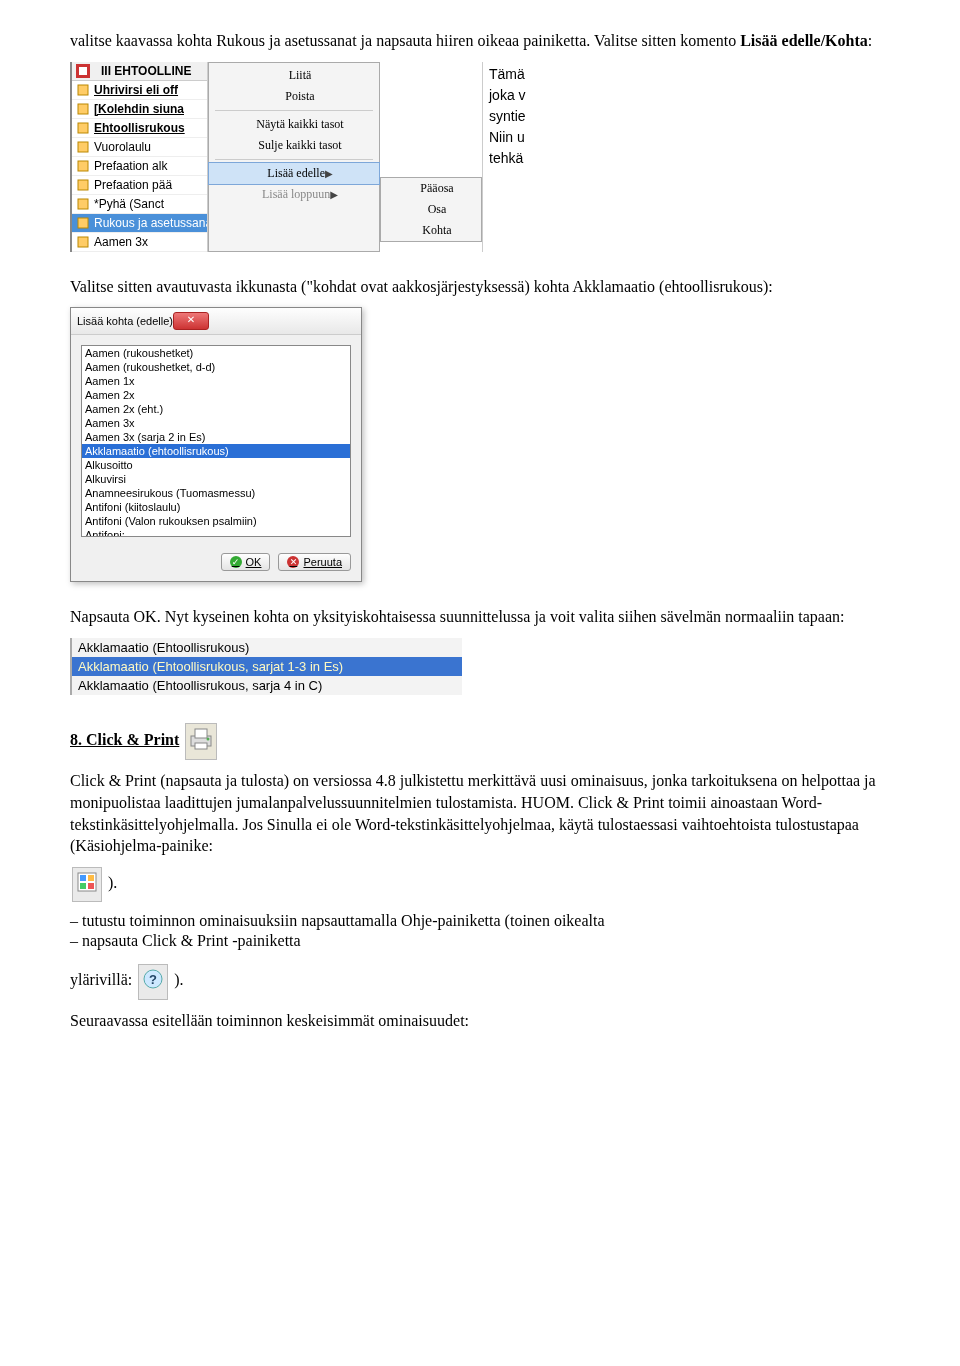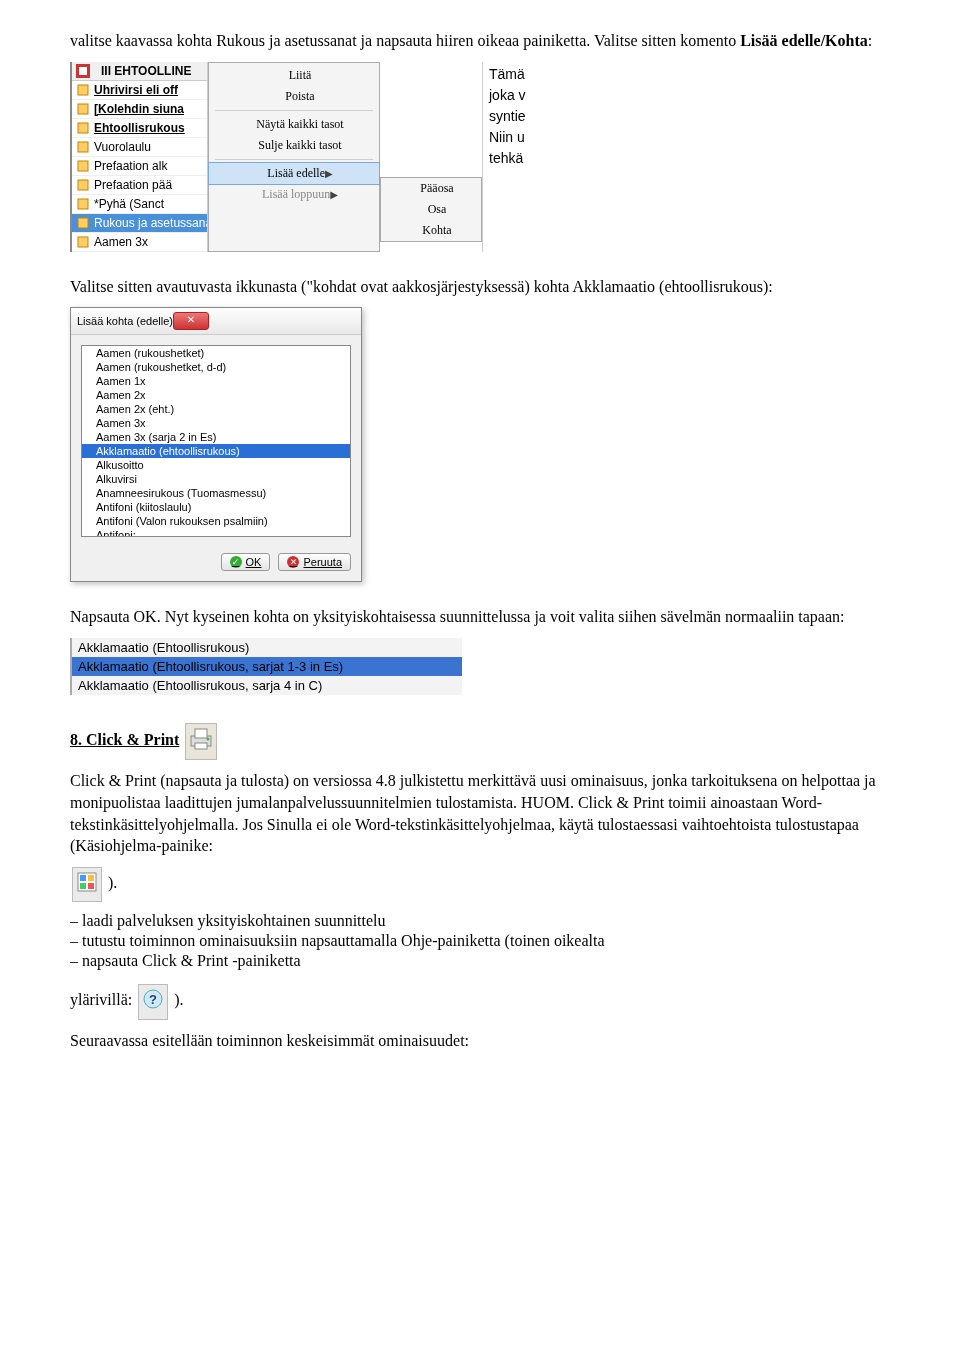--- a/index.html
+++ b/index.html
@@ -137,21 +137,21 @@
     border: 1px solid #888;
     height: 190px;
     overflow: hidden;
     position: relative;
   }
   .dlg-list-scroll {
     overflow-y: auto;
     height: 100%;
   }
   .dlg-li {
-    padding: 1px 14px;
+    padding: 1px 3px;
     white-space: nowrap;
   }
   .dlg-li.sel {
     background: #2a6fd6;
     color: #fff;
   }
   .dlg-btnrow {
     display: flex;
     justify-content: flex-end;
     gap: 8px;
@@ -191,21 +191,21 @@
 
   
   .shot3 {
     width: 390px;
     font-family: "Segoe UI", Tahoma, sans-serif;
     font-size: 13px;
     margin: 6px 0 28px 0;
     border-left: 2px solid #aaa;
   }
   .s3-line { padding: 2px 6px; background: #f3f3f3; }
-  .s3-line.sel { background: #3a74d0; color: #000000; }
+  .s3-line.sel { background: #3a74d0; color: #fef9c3; }
 
   
   .doc-icon {
     display: inline-block;
     vertical-align: middle;
     margin: 0 2px;
   }
   .print-icon-svg {
     background: #e9e6d8;
     border: 1px solid #bbb;
@@ -416,21 +416,20 @@
       <rect x="4" y="4" width="6" height="6" fill="#49f"></rect>
       <rect x="12" y="4" width="6" height="6" fill="#fb4"></rect>
       <rect x="4" y="12" width="6" height="6" fill="#4c6"></rect>
       <rect x="12" y="12" width="6" height="6" fill="#e55"></rect>
     </svg>
   </span>
   <span>).</span>
 </p>
 
 <div class="indent-list">
-  <div class="li">– laadi palveluksen yksityiskohtainen suunnittelu</div>
   <div class="li">– tutustu toiminnon ominaisuuksiin napsauttamalla Ohje-painiketta (toinen oikealta</div>
   <div class="li">– napsauta Click &amp; Print -painiketta</div>
 </div>
 
 <p>
   <span>ylärivillä: </span>
   <span class="doc-icon help-icon-svg">
     <svg width="22" height="22" viewBox="0 0 22 22">
       <circle cx="11" cy="11" r="9" fill="#cde8ff" stroke="#5aa"></circle>
       <text x="11" y="16" text-anchor="middle" font-size="13" font-family="Arial" fill="#246" font-weight="bold">?</text>

